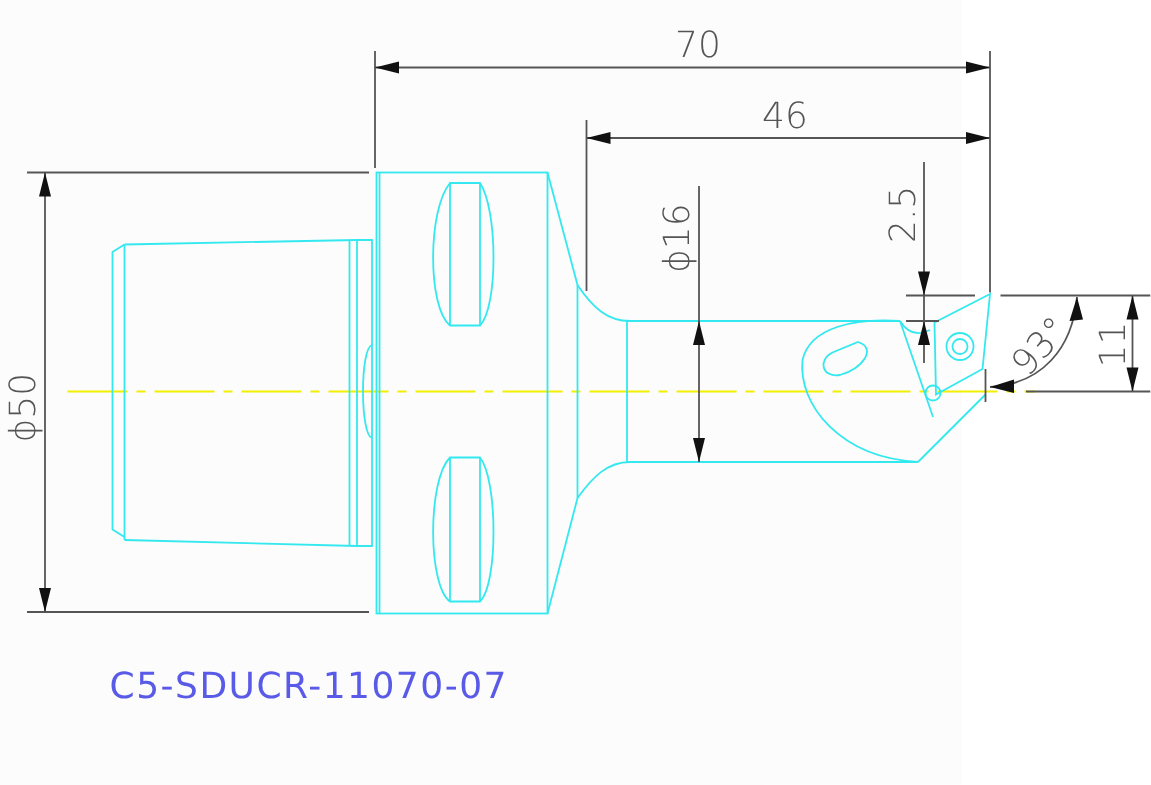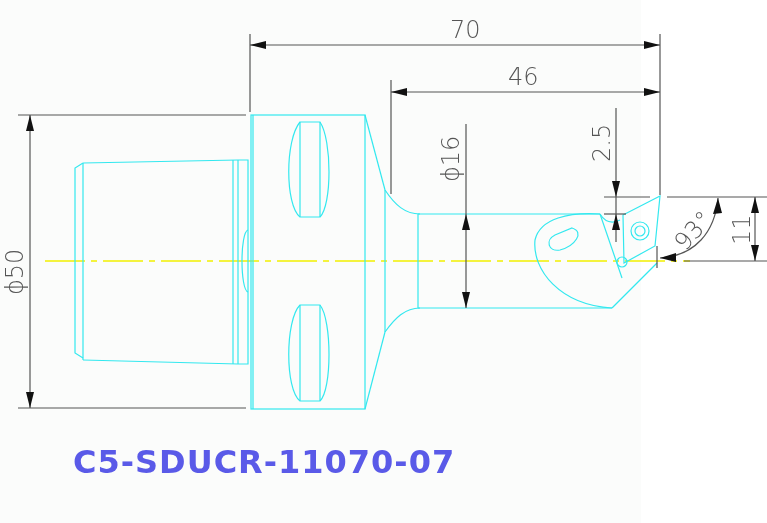--- a/index.html
+++ b/index.html
@@ -4,21 +4,21 @@
 <style>
   html, body { margin: 0; padding: 0; background: #ffffff; }
   body { width: 767px; height: 523px; overflow: hidden; position: relative; }
   #canvas { position: absolute; left: 0; top: 0; width: 641px; height: 523px; background: #fbfcfb; }
   svg { position: absolute; left: 0; top: 0; }
   .geo { fill: none; stroke: #33e8ef; stroke-width: 1.2; }
   .dim { fill: none; stroke: #555555; stroke-width: 1.2; }
   .center { stroke: #f2f000; stroke-width: 1.4; }
   .arrow { fill: #111111; }
   .dimtext { font-family: "DejaVu Sans", sans-serif; font-size: 24px; fill: #555555; font-weight: 200; }
-  .label { position: absolute; left: 73px; font-family: "DejaVu Sans", sans-serif; font-size: 32px; color: #5a5ae8; letter-spacing: 1px; font-weight: 700; }
+  .label { position: absolute; left: 73px; font-family: "DejaVu Sans", sans-serif; font-size: 24px; color: #5a5ae8; letter-spacing: 1px; font-weight: 400; }
   #part-number { top: 443px; }
   #serial-number { top: 475px; }
 </style>
 </head>
 <body>
 
 <div id="canvas">
 <svg width="767" height="523" viewBox="0 0 767 523">
 
   <line class="center" x1="45" y1="261" x2="690" y2="261" stroke-dasharray="40 6 6 6"></line>

